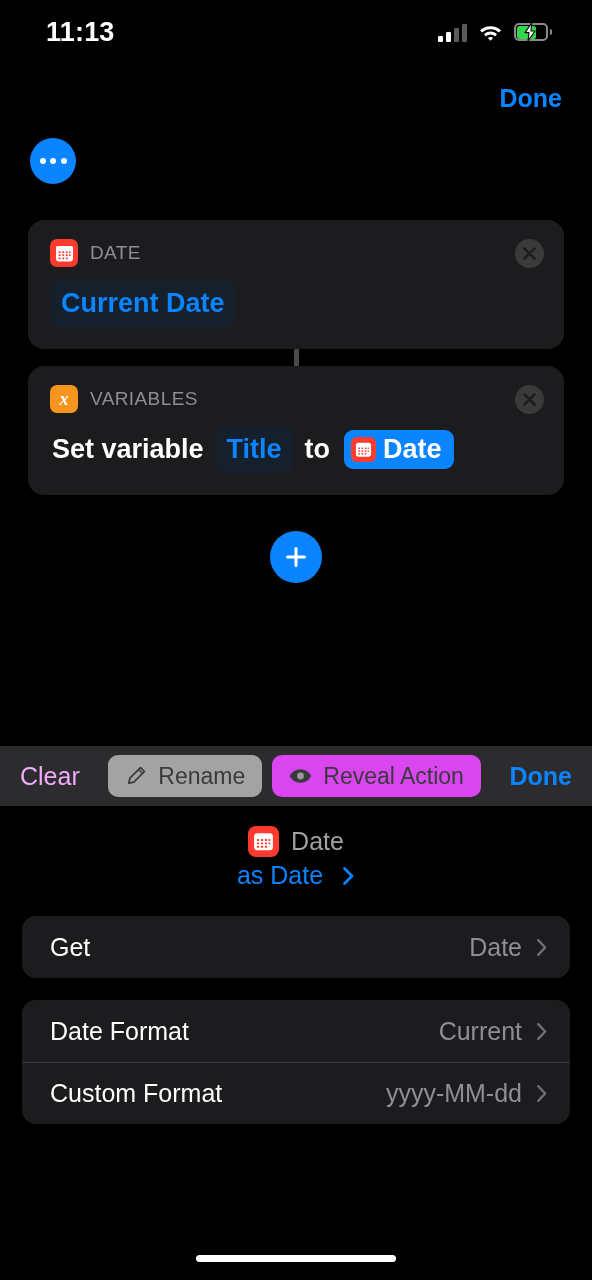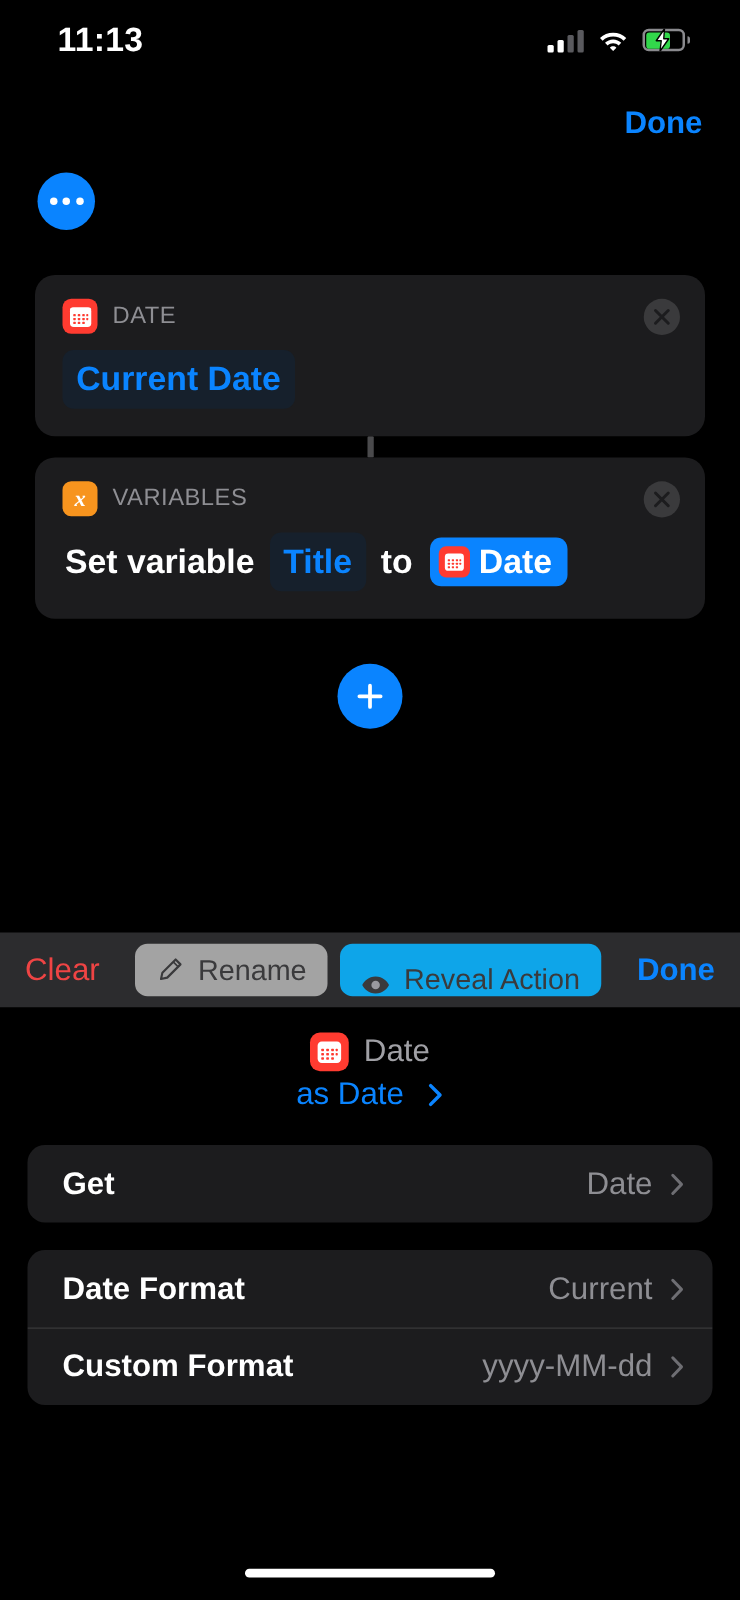--- a/index.html
+++ b/index.html
@@ -105,30 +105,30 @@
   .add-btn {
     margin:36px auto 0; width:52px; height:52px; border-radius:50%;
     background:#0a84ff; display:flex; align-items:center; justify-content:center;
   }
 
   
   .toolbar {
     position:absolute; top:746px; left:0; width:592px; height:60px;
     background:#2c2c2e; display:flex; align-items:center; padding:0 20px;
   }
-  .tb-clear { color:#ef4444; font-size:25px; font-weight:400; }
+  .tb-clear { color:#f0abfc; font-size:25px; font-weight:400; }
   .tb-done  { color:#0a84ff; font-size:25px; font-weight:600; }
   .tb-mid { flex:1; display:flex; align-items:center; justify-content:center; gap:10px; }
   .pill {
     display:flex; align-items:center; gap:11px;
     height:42px; padding:0 17px; border-radius:10px;
     font-size:23px; color:#3a3a3c;
   }
   .pill.rename { background:#a3a3a3; }
-  .pill.reveal { background:#0ea5e9;align-items:flex-end; }
+  .pill.reveal { background:#d946ef; }
 
   
   .detail { position:absolute; top:806px; left:0; width:592px; bottom:0; background:#000; }
   .detail-head {
     padding-top:20px; display:flex; flex-direction:column; align-items:center; gap:4px;
   }
   .dh-row1 { display:flex; align-items:center; gap:12px; }
   .dh-icon {
     width:31px; height:31px; border-radius:8px; background:#ff3b30;
     display:flex; align-items:center; justify-content:center;
@@ -139,21 +139,21 @@
   .group {
     margin:0 22px; background:#1c1c1e; border-radius:14px; overflow:hidden;
   }
   .group.first { margin-top:26px; }
   .group.second { margin-top:22px; }
   .srow {
     display:flex; align-items:center; justify-content:space-between;
     height:62px; padding:0 22px 0 28px;
   }
   .srow + .srow { border-top:1px solid #38383a; }
-  .srow-label { color:#fff; font-size:25px; font-weight:700; }
+  .srow-label { color:#fff; font-size:25px; font-weight:400; }
   .srow-right { display:flex; align-items:center; gap:14px; }
   .srow-value { color:#8e8e93; font-size:25px; }
 
   .chev { display:block; }
 
   .home-indicator {
     position:absolute; bottom:18px; left:50%; transform:translateX(-50%);
     width:200px; height:7px; border-radius:4px; background:#fff;
   }
 </style>

